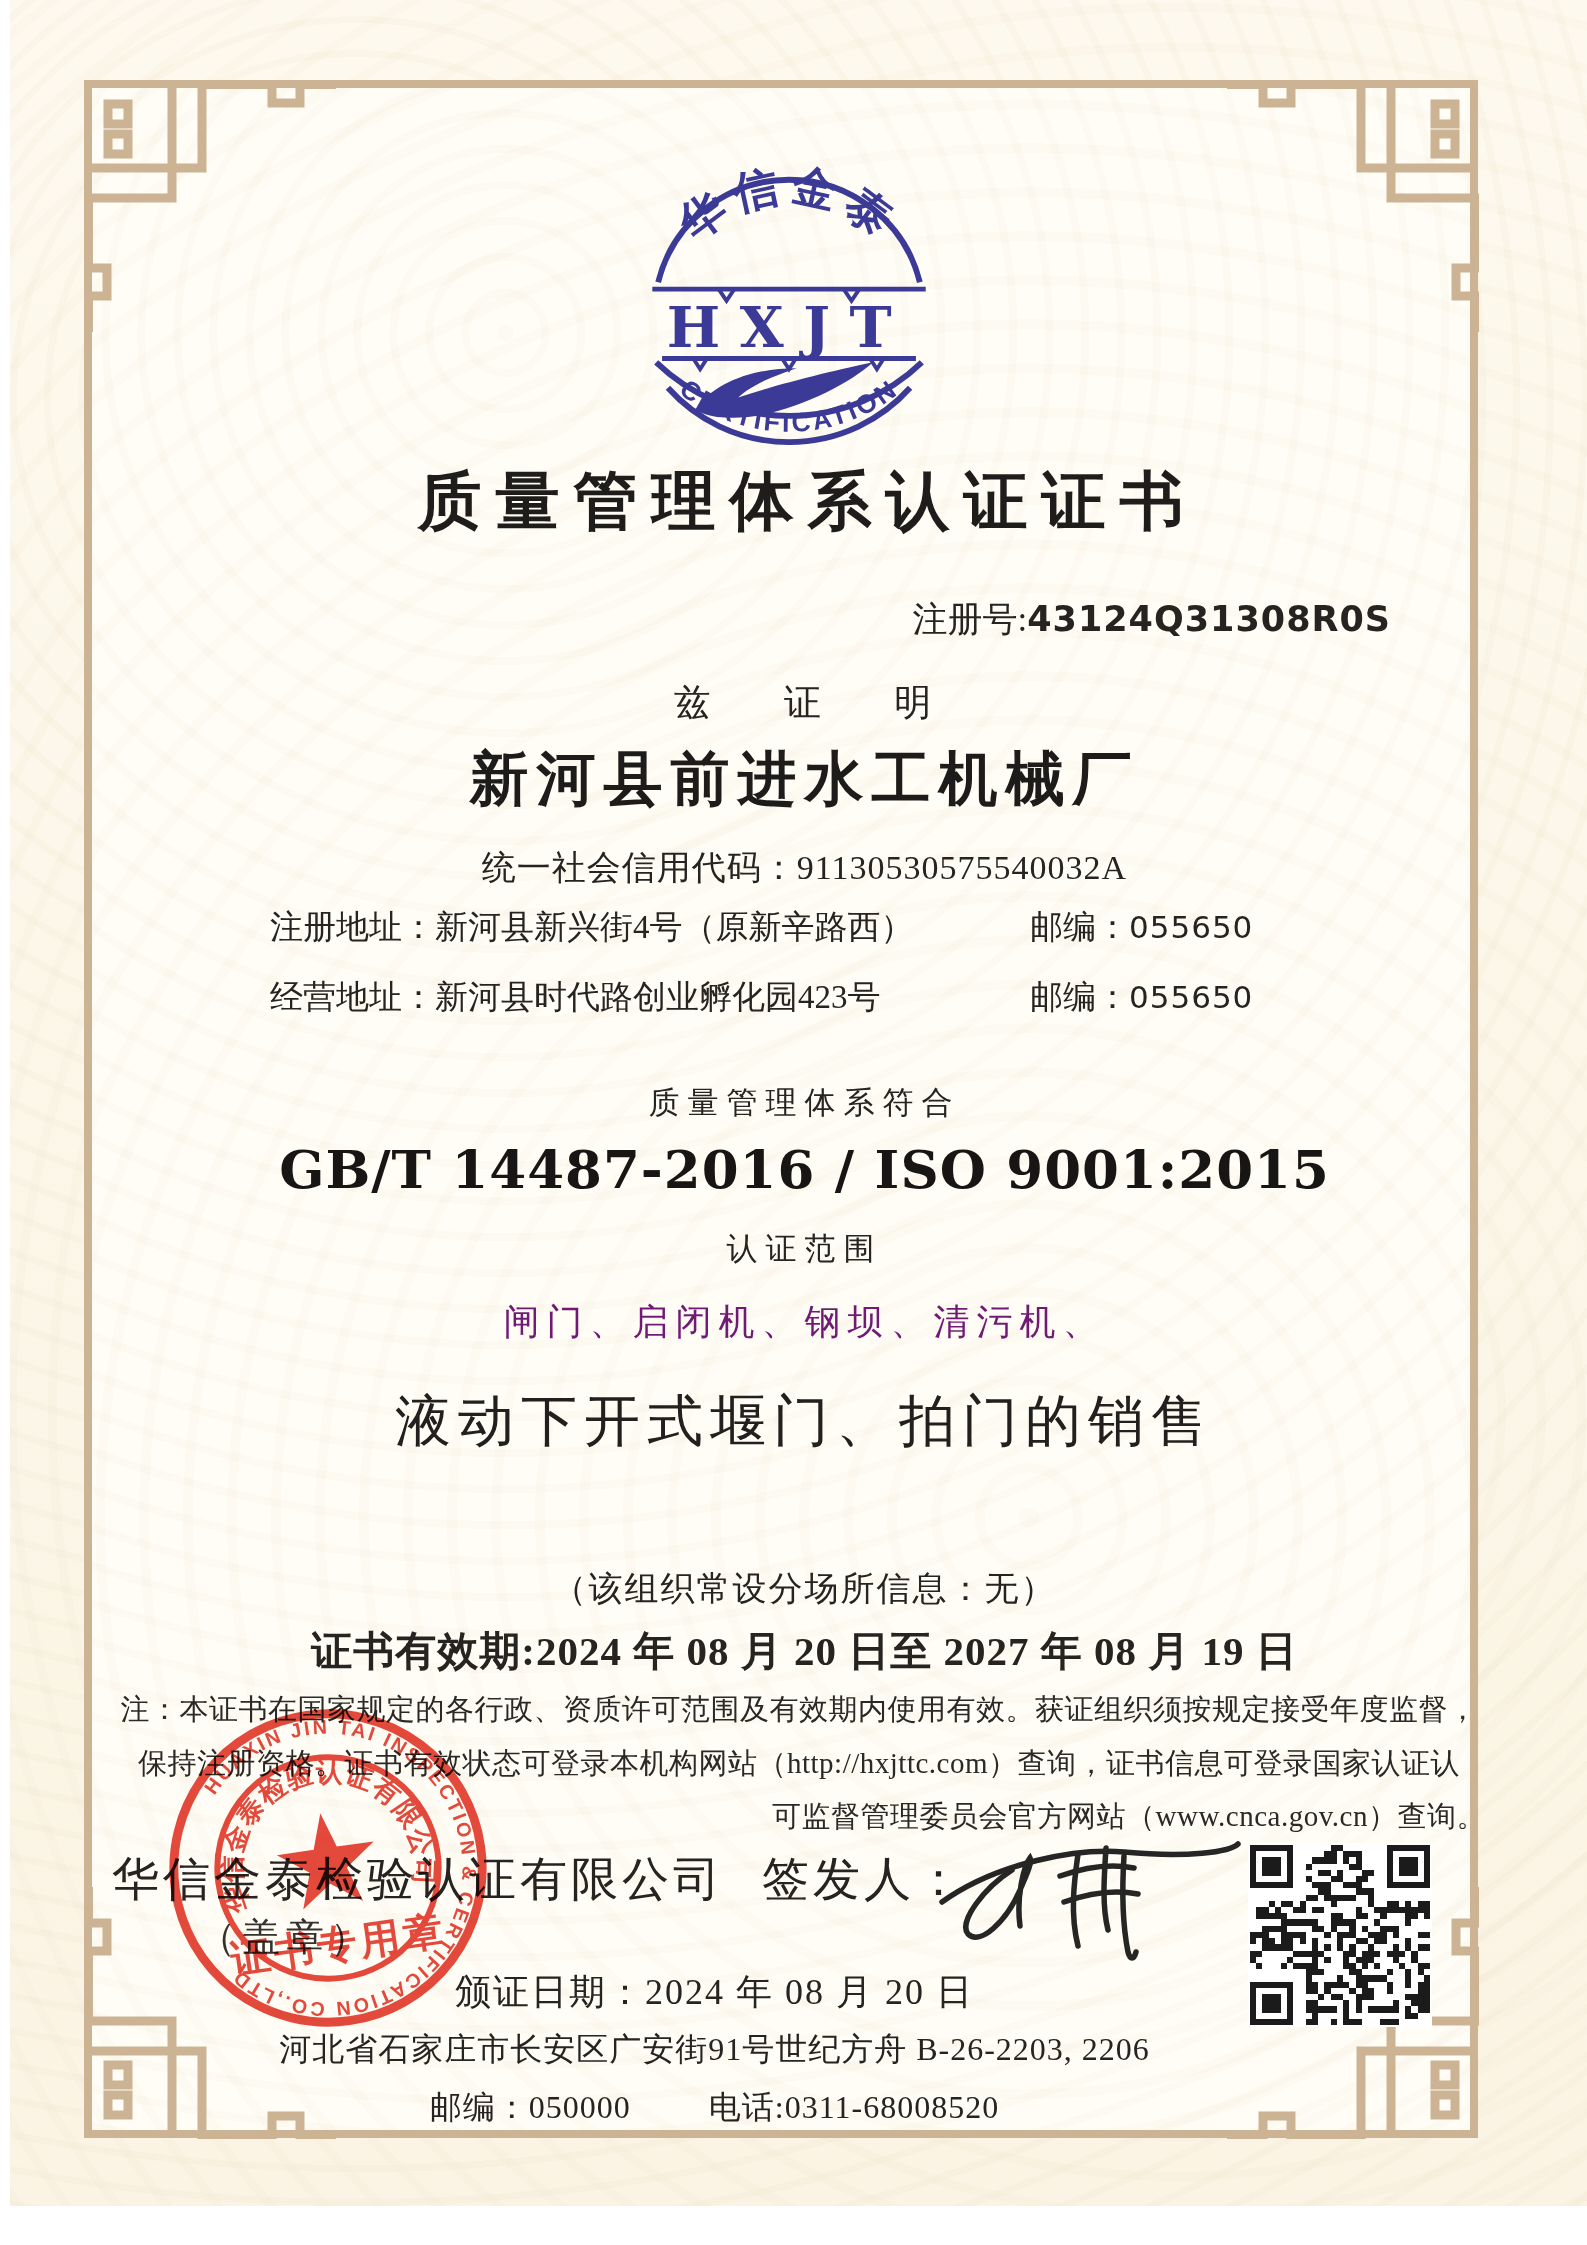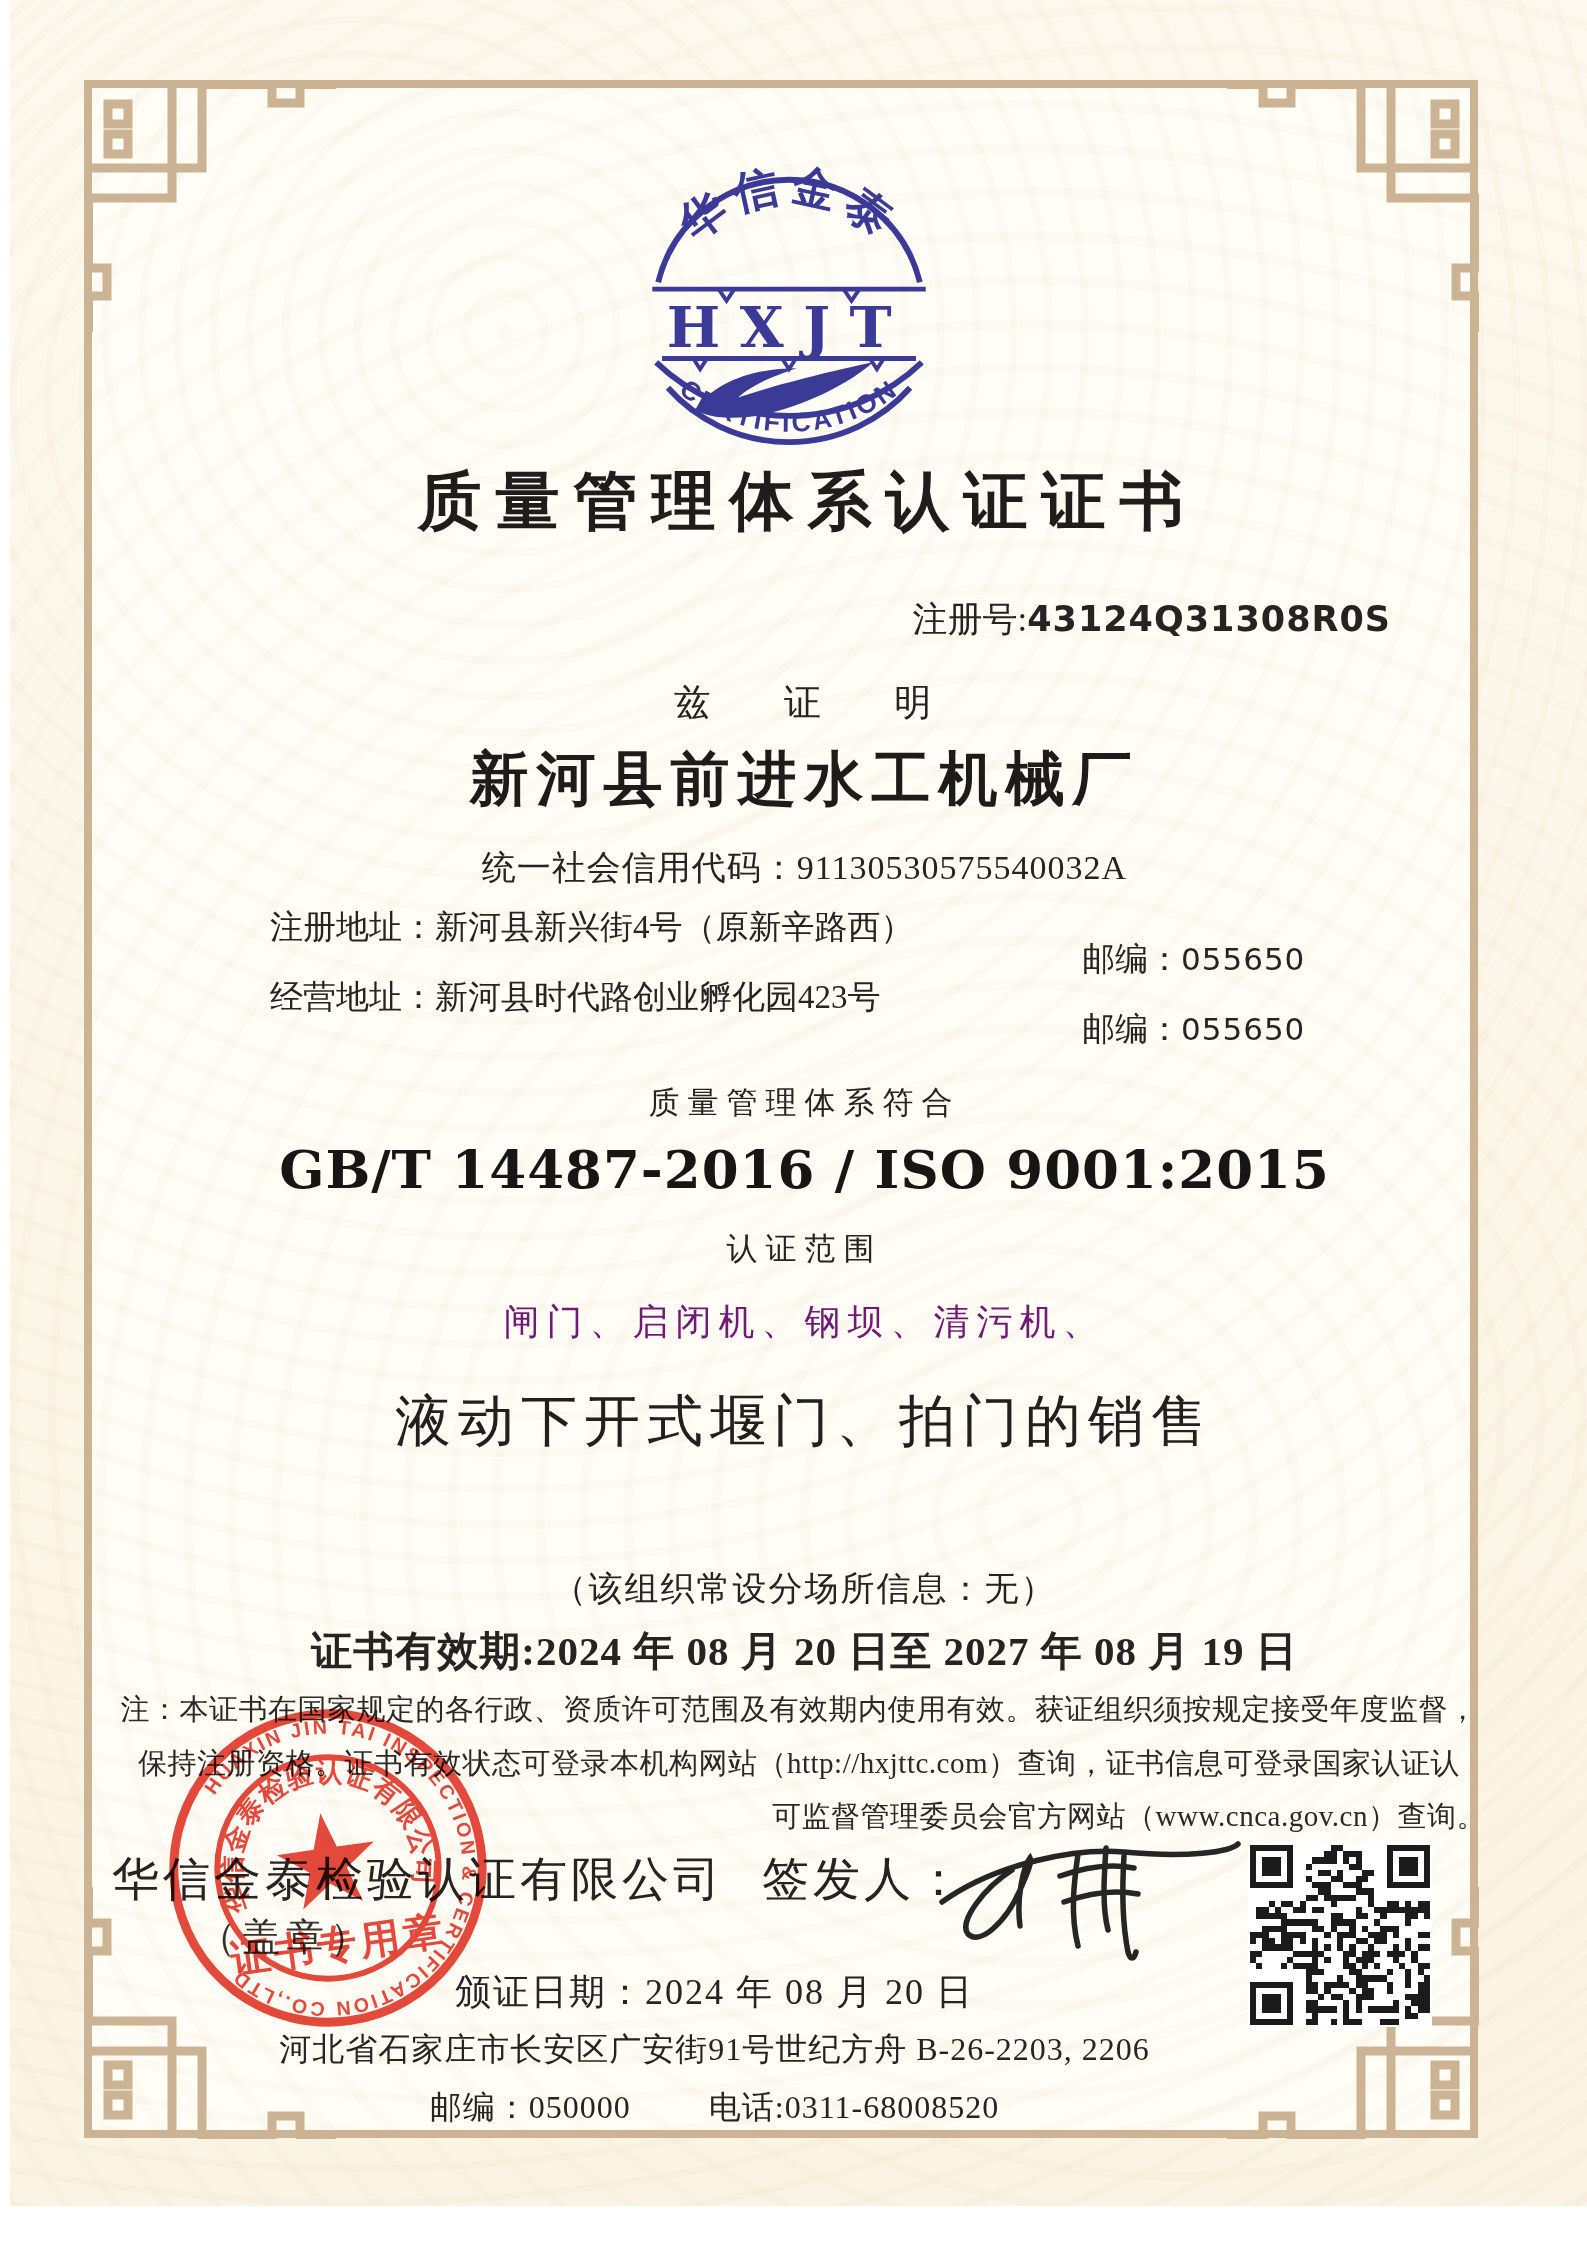--- a/index.html
+++ b/index.html
@@ -30,21 +30,21 @@
   .corner.br{left:1227px;top:1887px;transform:scale(-1,-1);}
   .txt{position:absolute;left:0;width:1587px;text-align:center;white-space:nowrap;padding-left:11px;}
   .shift{left:84px;width:1239px;}
   .title{top:458px;font-size:64px;font-weight:bold;letter-spacing:14px;padding-left:14px;color:#1f1d1b;}
   .regno{position:absolute;top:596px;right:196px;font-size:35px;white-space:nowrap;}
   .regno .num{font-family:"DejaVu Sans","Liberation Sans",sans-serif;font-weight:600;letter-spacing:1px;}
   .certify{top:678px;font-size:37px;word-spacing:56px;letter-spacing:4px;}
   .company{top:740px;font-size:59px;font-weight:bold;letter-spacing:8px;color:#1e1c1a;}
   .credit{top:845px;font-size:34px;letter-spacing:1px;}
   .addr-label{position:absolute;left:270px;font-size:33px;white-space:nowrap;}
-  .addr-post{position:absolute;left:1082px;font-size:33px;white-space:nowrap;margin-top:32px;}
+  .addr-post{position:absolute;left:1030px;font-size:33px;white-space:nowrap;}
   .r1{top:905px;} .r2{top:975px;}
   .digits{font-family:"DejaVu Sans","Liberation Sans",sans-serif;font-size:31px;letter-spacing:1px;}
   .conform{top:1082px;font-size:31px;letter-spacing:8px;}
   .standard{top:1138px;font-size:53px;font-weight:bold;font-family:"DejaVu Serif","Liberation Serif",serif;letter-spacing:1px;color:#181614;}
   .scopehead{top:1228px;font-size:31px;letter-spacing:8px;}
   .scope1{top:1298px;font-size:36px;letter-spacing:7px;color:#701a75;}
   .scope2{top:1384px;font-size:56px;letter-spacing:7px;color:#22201e;}
   .branch{top:1566px;font-size:34px;letter-spacing:2px;}
   .validity{top:1624px;font-size:41px;font-weight:600;letter-spacing:1px;}
   .note{position:absolute;left:104px;width:1390px;text-align:center;font-size:29px;letter-spacing:0.5px;color:#2b2926;white-space:nowrap;}

